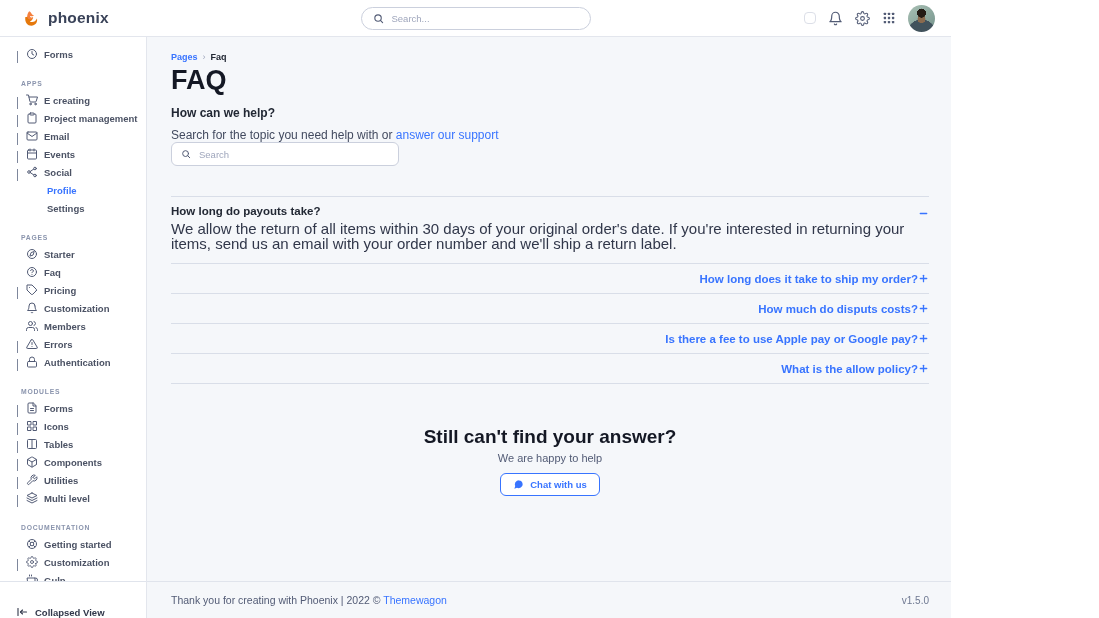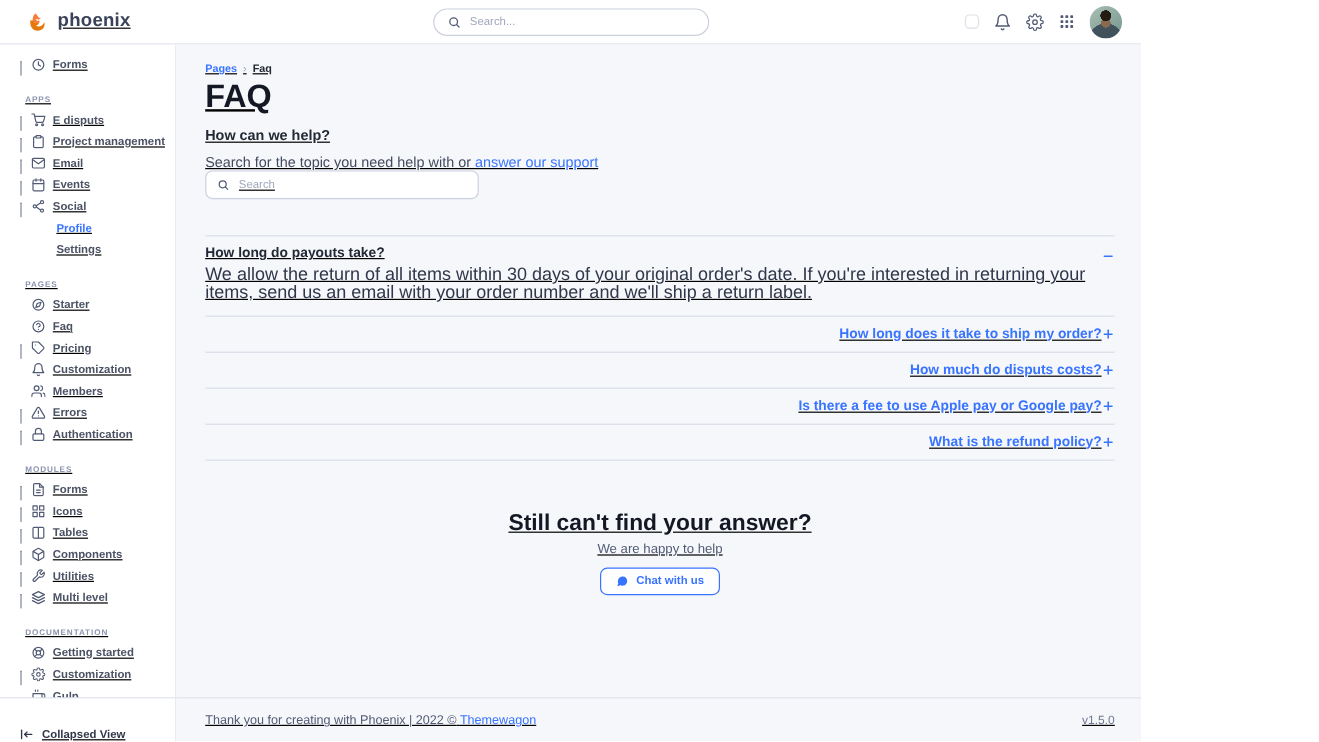--- a/index.html
+++ b/index.html
@@ -1,18 +1,18 @@
 <!DOCTYPE html>
 <html><head>
 <meta charset="utf-8">
 <style>
   * { box-sizing: border-box; }
   html,body { margin:0; padding:0; background:#fff; }
   .app { position:relative; width:951px; height:618px; overflow:hidden; background:#fff;
-         font-family:"Liberation Sans", sans-serif;text-decoration:underline; -webkit-font-smoothing:antialiased; }
+         font-family:"Liberation Sans", sans-serif; -webkit-font-smoothing:antialiased; }
 
   
   .topbar { position:relative; height:37px; background:#fff; border-bottom:1px solid #e3e6ed;
             display:flex; align-items:center; padding:0 16px 0 22px; z-index:3; }
   .brand { display:flex; align-items:center; gap:7px; cursor:pointer; }
   .brand-text { font-size:15.5px; font-weight:700; color:#394258; letter-spacing:.2px; }
   .top-search { position:absolute; left:50%; transform:translateX(-50%); width:230px; height:23px;
                 border:1px solid #cbd0dd; border-radius:12px; background:#fff; display:flex;
                 align-items:center; gap:6px; padding:0 11px; color:#8a94ad; }
   .top-search input { border:none; outline:none; background:transparent; width:100%;
@@ -166,21 +166,21 @@
 
         <div class="sb-item">
           <span class="cr-wrap"><span class="cr"></span></span>
           <span class="sb-ic">
               <svg width="12" height="12" viewBox="0 0 24 24" fill="none" stroke="currentColor" stroke-width="2" stroke-linecap="round" stroke-linejoin="round">
                 <circle cx="9" cy="20" r="1.6"></circle>
                 <circle cx="19" cy="20" r="1.6"></circle>
                 <path d="M1 2h4l2.68 12.39a2 2 0 0 0 2 1.61h8.72a2 2 0 0 0 2-1.61L23 6H6"></path>
               </svg>
             </span>
-          <span>E disputs</span>
+          <span>E creating</span>
         </div>
 
         <div class="sb-item">
           <span class="cr-wrap"><span class="cr"></span></span>
           <span class="sb-ic">
               <svg width="12" height="12" viewBox="0 0 24 24" fill="none" stroke="currentColor" stroke-width="2" stroke-linecap="round" stroke-linejoin="round">
                 <path d="M16 4h2a2 2 0 0 1 2 2v14a2 2 0 0 1-2 2H6a2 2 0 0 1-2-2V6a2 2 0 0 1 2-2h2"></path>
                 <rect x="8" y="2" width="8" height="4" rx="1"></rect>
               </svg>
             </span>
@@ -493,21 +493,21 @@
             <span class="faq-q">Is there a fee to use Apple pay or Google pay?</span>
             <span class="sign">
               <svg width="11" height="11" viewBox="0 0 24 24" fill="none" stroke="#3874ff" stroke-width="2.8" stroke-linecap="round">
                   <line x1="12" y1="5" x2="12" y2="19"></line>
                   <line x1="5" y1="12" x2="19" y2="12"></line>
                 </svg>
             </span>
           </div>
 
           <div class="faq-row">
-            <span class="faq-q">What is the refund policy?</span>
+            <span class="faq-q">What is the allow policy?</span>
             <span class="sign">
               <svg width="11" height="11" viewBox="0 0 24 24" fill="none" stroke="#3874ff" stroke-width="2.8" stroke-linecap="round">
                   <line x1="12" y1="5" x2="12" y2="19"></line>
                   <line x1="5" y1="12" x2="19" y2="12"></line>
                 </svg>
             </span>
           </div>
         </div>
 
         <div class="cta">

